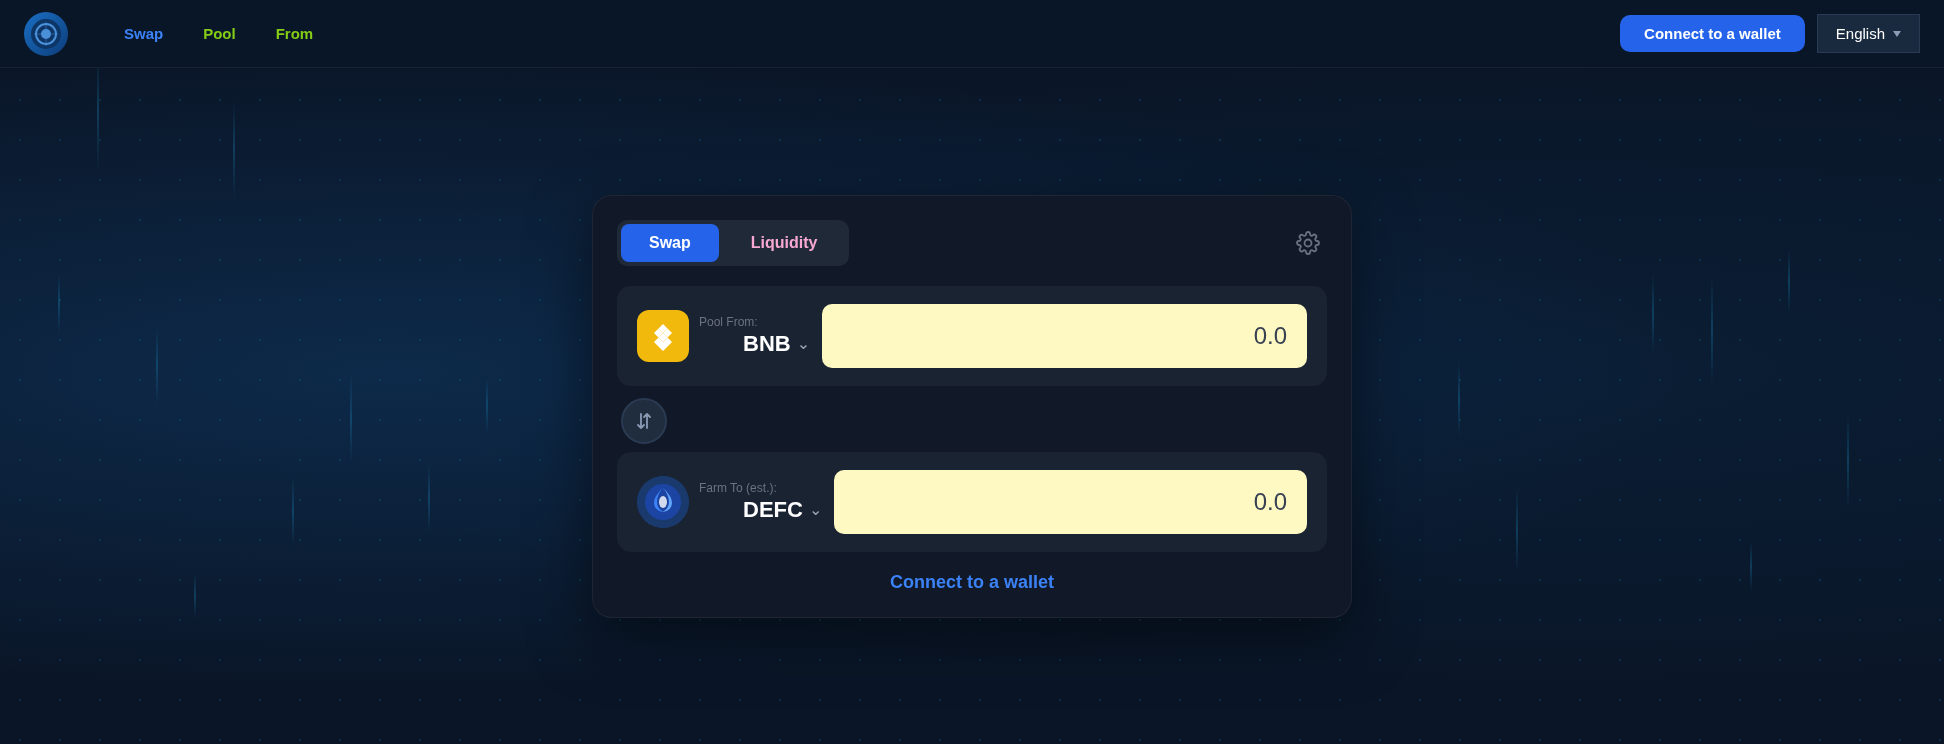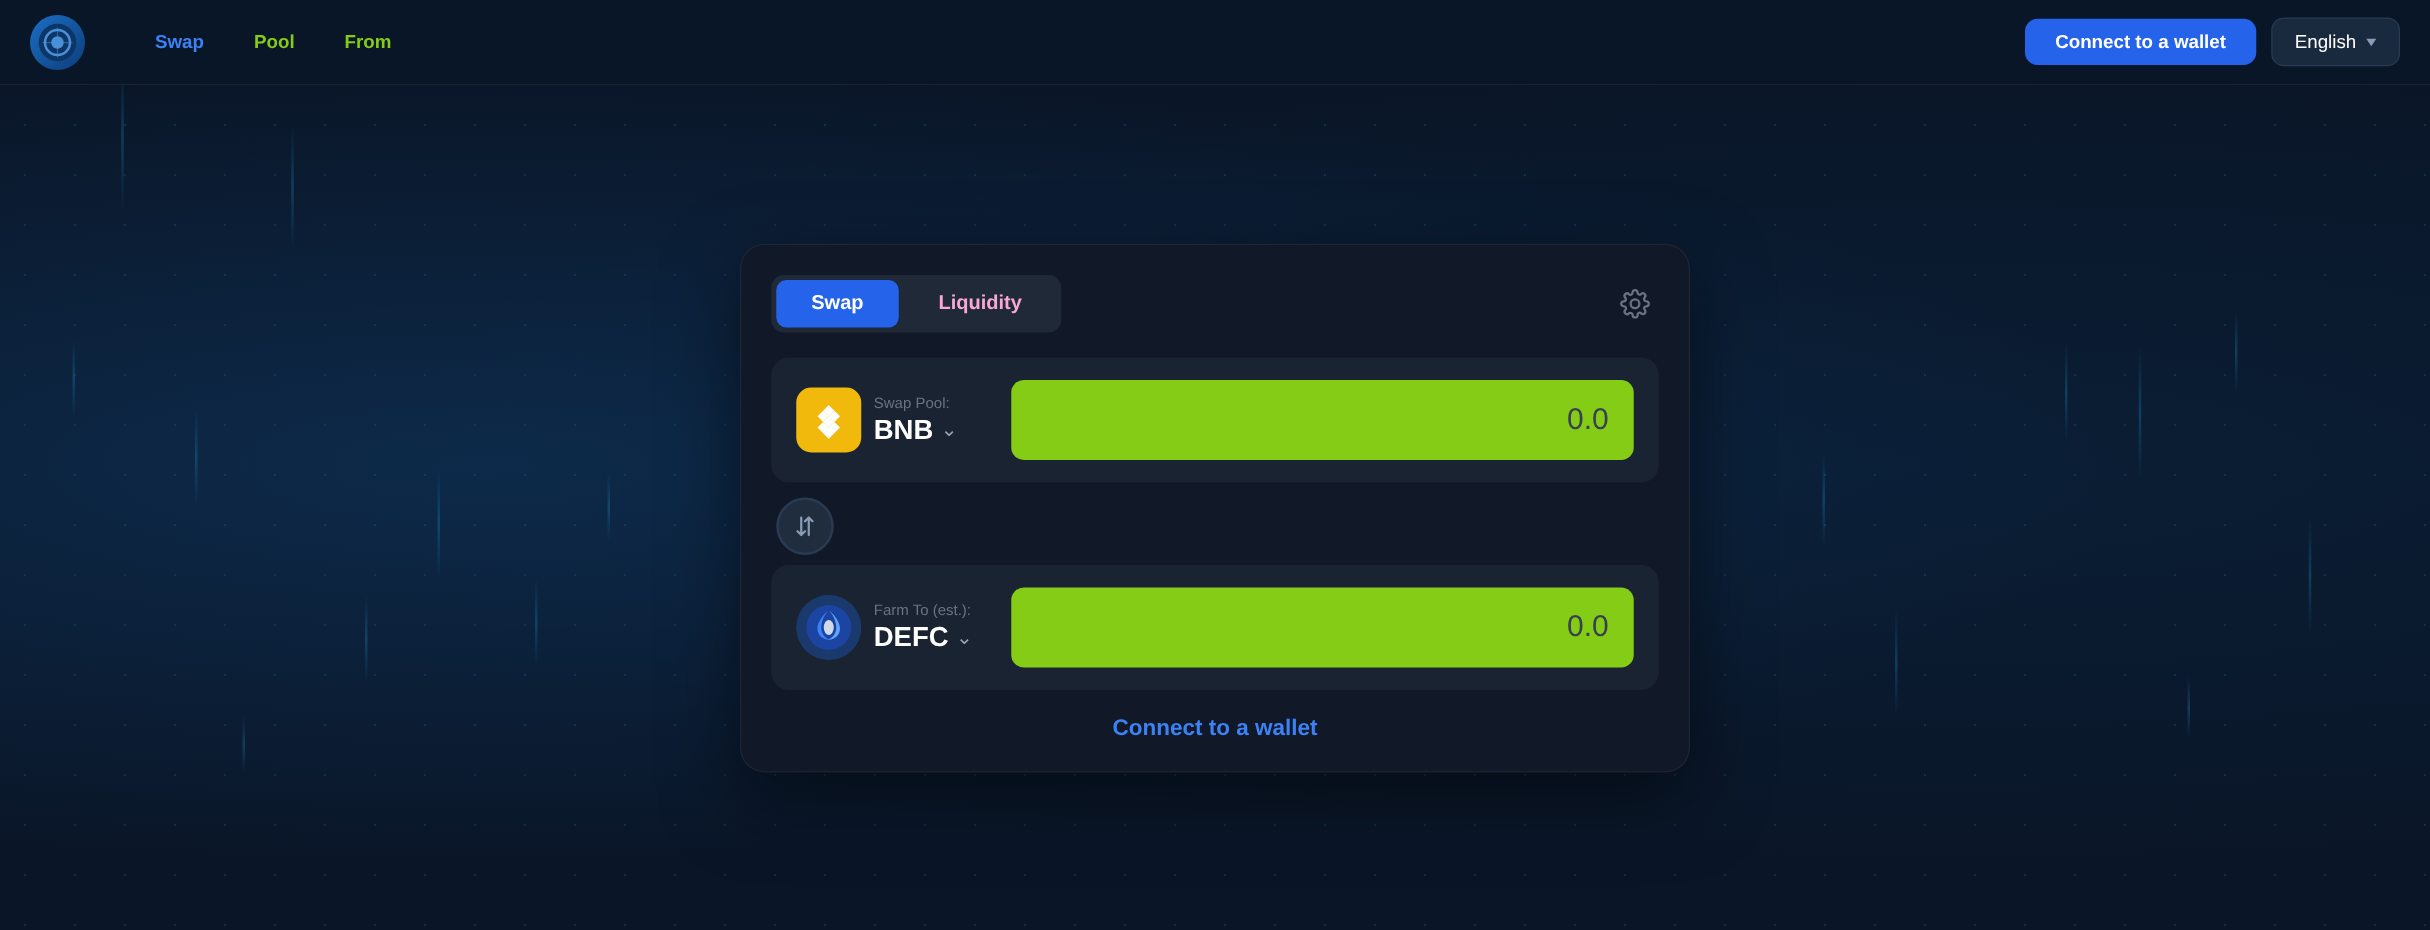--- a/index.html
+++ b/index.html
@@ -122,21 +122,21 @@
     }
 
     .lang-btn {
       display: flex;
       align-items: center;
       gap: 8px;
       padding: 10px 18px;
       background: #1a2a3e;
       border: 1px solid #2a3a52;
       color: white;
-      border-radius: 10px;
+      border-radius: 0;
       font-size: 15px;
       font-weight: 500;
       cursor: pointer;
     }
 
     .chevron-down {
       width: 0;
       height: 0;
       border-left: 4px solid transparent;
       border-right: 4px solid transparent;
@@ -267,30 +267,31 @@
     .token-name-row {
       display: flex;
       align-items: center;
       gap: 6px;
     }
 
     .token-name {
       font-size: 22px;
       font-weight: 700;
       color: white;
+      margin-left: 44px;
     }
 
     .token-chevron {
       color: #9ca3af;
       font-size: 16px;
     }
 
     .amount-input {
       flex: 1;
-      background: #84cc16;
+      background: #fef9c3;
       border: none;
       border-radius: 10px;
       padding: 18px 20px;
       font-size: 24px;
       color: #4b5563;
       text-align: right;
       outline: none;
       font-weight: 400;
     }
 
@@ -417,21 +418,21 @@
           <div class="token-icon bnb">
             <svg width="38" height="38" viewBox="0 0 38 38" fill="none" xmlns="http://www.w3.org/2000/svg">
               <path d="M19 7L23.5 11.5L19 16L14.5 11.5L19 7Z" fill="white"></path>
               <path d="M10 16L14.5 11.5L19 16L14.5 20.5L10 16Z" fill="white"></path>
               <path d="M23.5 11.5L28 16L23.5 20.5L19 16L23.5 11.5Z" fill="white"></path>
               <path d="M14.5 20.5L19 16L23.5 20.5L19 25L14.5 20.5Z" fill="white"></path>
               <path d="M19 25L23.5 20.5L28 25L19 34L10 25L14.5 20.5L19 25Z" fill="white"></path>
             </svg>
           </div>
           <div class="token-info">
-            <span class="token-label">Swap Pool:</span>
+            <span class="token-label">Pool From:</span>
             <div class="token-name-row">
               <span class="token-name">BNB</span>
               <span class="token-chevron">⌄</span>
             </div>
           </div>
         </div>
         <input class="amount-input" type="text" value="" placeholder="0.0" style="">
       </div>
     </div>
 

